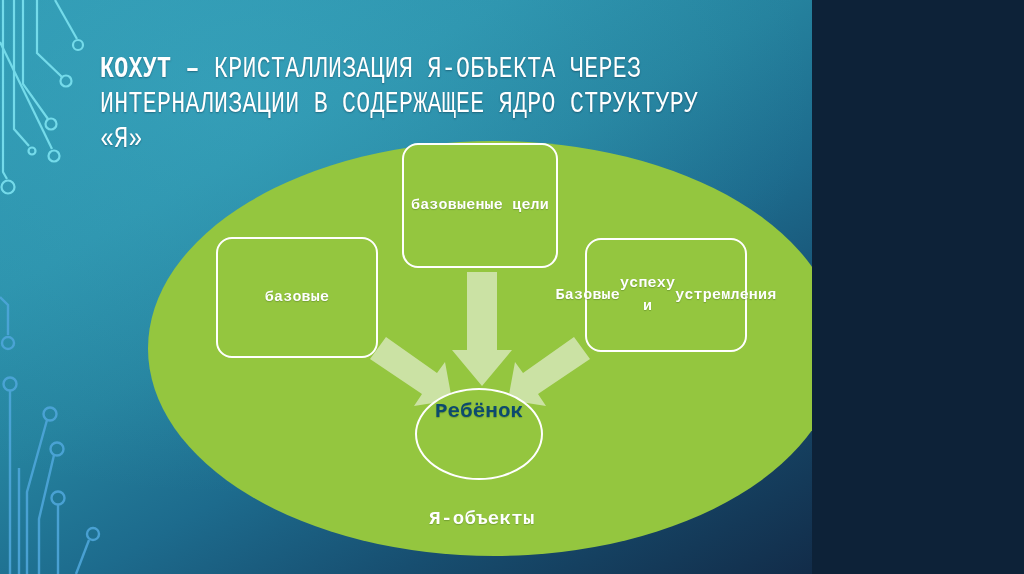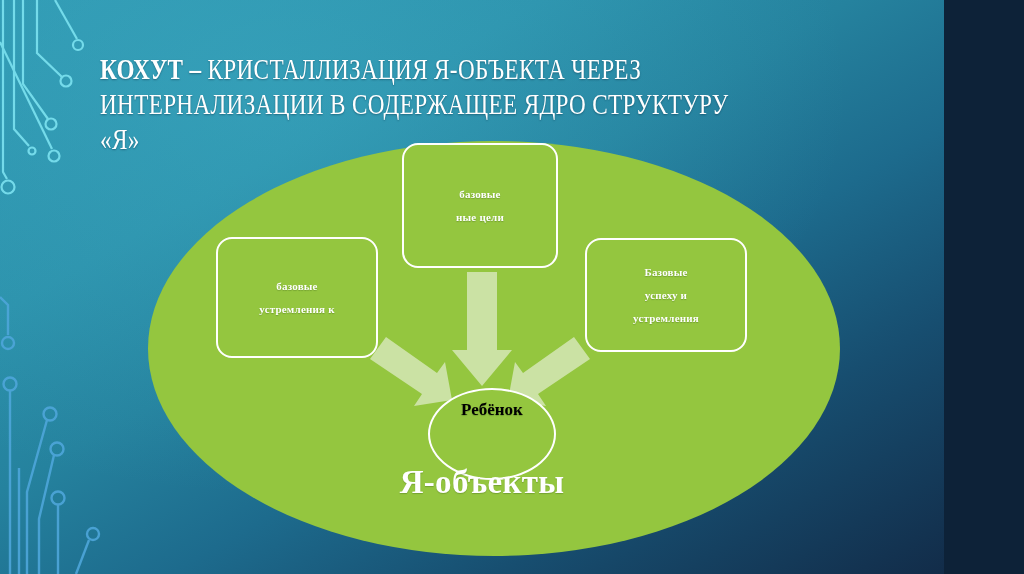--- a/index.html
+++ b/index.html
@@ -1,54 +1,54 @@
 <!DOCTYPE html>
 <html><head>
 <meta charset="utf-8">
 <style>
   html,body{margin:0;padding:0;background:#0d2238;}
   .slide{
-    position:relative;width:944px;height:574px;overflow:hidden;
-    font-family:Liberation Serif, serif;
+    position:relative;width:812px;height:574px;overflow:hidden;
+    font-family:Liberation Mono, monospace;
     background:
       radial-gradient(ellipse 900px 620px at 28% 16%, rgba(70,184,208,0.32), rgba(70,184,208,0) 65%),
       linear-gradient(150deg,#2f98b1 0%,#2b90aa 28%,#25829e 44%,#1d6b8d 60%,#174e70 77%,#122c49 100%);
   }
   .layer{position:absolute;left:0;top:0;width:1024px;height:574px;}
   
   .title{position:absolute;left:100px;top:52px;color:#ffffff;}
   .title-line{
     font-size:29px;line-height:35px;font-weight:400;white-space:nowrap;
     letter-spacing:0.4px;transform:scaleX(0.8);transform-origin:0 50%;
     text-shadow:0 1px 2px rgba(8,35,55,0.4);
   }
   .title-lead{font-weight:700;}
   
   .main-ellipse{
     position:absolute;left:148px;top:141px;width:692px;height:415px;
     background:#94c63f;border-radius:50%;
   }
   .node-box{
     position:absolute;box-sizing:border-box;border:2.5px solid #ffffff;border-radius:16px;
-    background:#94c63f;display:flex;flex-direction:column;justify-content:center;align-items:center;
-    color:#ffffff;font-weight:700;font-size:11px;line-height:23px;text-align:center;
+    background:#94c63f;display:flex;flex-direction:row;justify-content:center;align-items:center;
+    color:#ffffff;font-weight:700;font-size:15px;line-height:23px;text-align:center;
     letter-spacing:0.2px;text-shadow:0 1px 1px rgba(45,80,20,0.3);
   }
   .box-top{left:402px;top:143px;width:156px;height:125px;}
   .box-left{left:216px;top:237px;width:162px;height:121px;}
   .box-right{left:585px;top:238px;width:162px;height:114px;}
   .child-ellipse{
-    position:absolute;left:428px;top:388px;width:128px;height:92px;box-sizing:border-box;
+    position:absolute;left:415px;top:388px;width:128px;height:92px;box-sizing:border-box;
     border:2px solid #ffffff;border-radius:50%;background:#94c63f;
     display:flex;justify-content:center;align-items:flex-start;padding-top:10px;
-    color:#000000;font-weight:700;font-size:17px;text-shadow:0 1px 1px rgba(45,80,20,0.3);
+    color:#0c4a6e;font-weight:700;font-size:21px;text-shadow:0 1px 1px rgba(45,80,20,0.3);
   }
   .y-objects{
-    position:absolute;left:332px;top:464px;width:300px;text-align:center;
-    color:#ffffff;font-weight:700;font-size:33px;letter-spacing:0.3px;
+    position:absolute;left:332px;top:508px;width:300px;text-align:center;
+    color:#ffffff;font-weight:700;font-size:19px;letter-spacing:0.3px;
     text-shadow:0 1px 1px rgba(45,80,20,0.3);
   }
   svg{display:block;}
 </style>
 </head>
 <body>
 
 <div class="slide">
 
   <svg class="layer" viewBox="0 0 1024 574">
@@ -116,21 +116,20 @@
     </g>
   </svg>
 
   <div class="node-box box-top">
     <span>базовые</span>
     <span>ные цели</span>
   </div>
 
   <div class="node-box box-left">
     <span>базовые</span>
-    <span>устремления к</span>
   </div>
 
   <div class="node-box box-right">
     <span>Базовые</span>
     <span>успеху и</span>
     <span>устремления</span>
   </div>
 
   <div class="child-ellipse">
     <span>Ребёнок</span>

